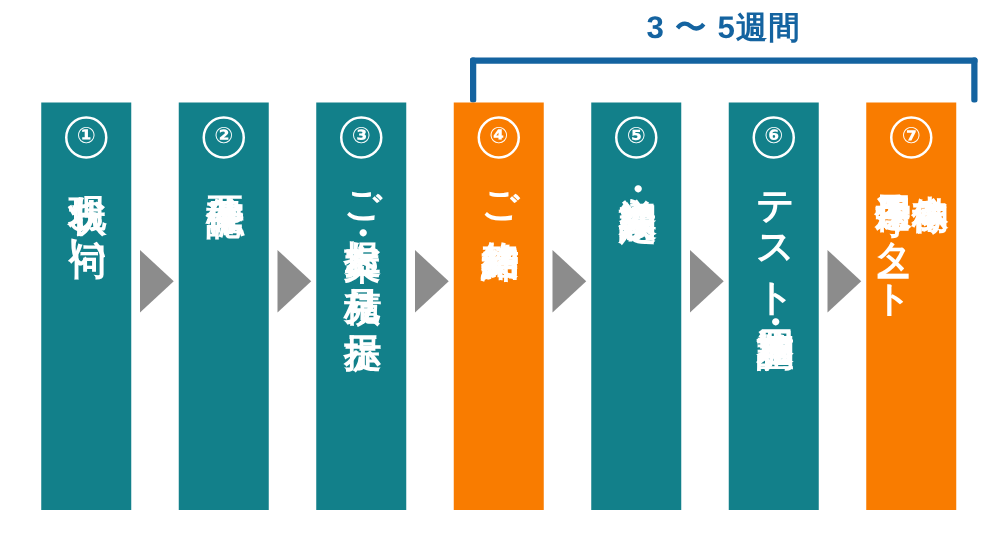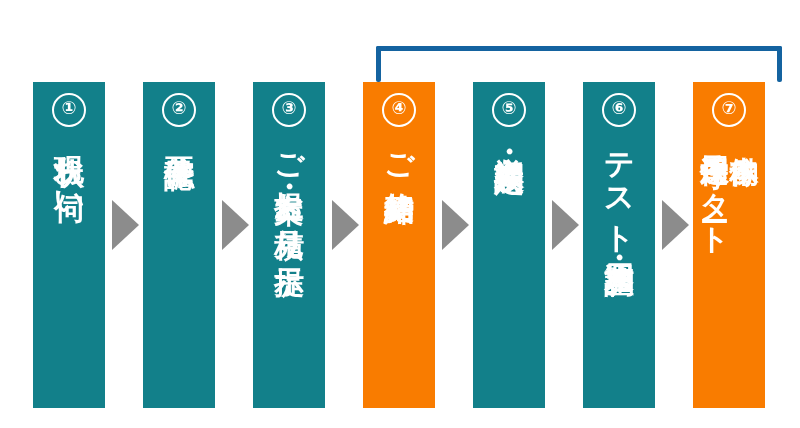--- a/index.html
+++ b/index.html
@@ -136,20 +136,21 @@
 </head>
 <body>
 
 <div id="diagram">
 
   <div class="bracket-wrap">
     <div class="bracket-line bracket-top"></div>
     <div class="bracket-line bracket-left"></div>
     <div class="bracket-line bracket-right"></div>
   </div>
+  <div class="bracket-label">3 〜 5週間</div>
 
   <div id="steps-host">
       <div class="step teal" style="left: 33px;">
         <div class="step-num">①</div>
         <div class="step-text">
           <div class="step-col">現状お伺い</div>
         </div>
       </div>
       <div class="arrow" style="left: 112px;"></div>
       <div class="step teal" style="left: 143px;">

